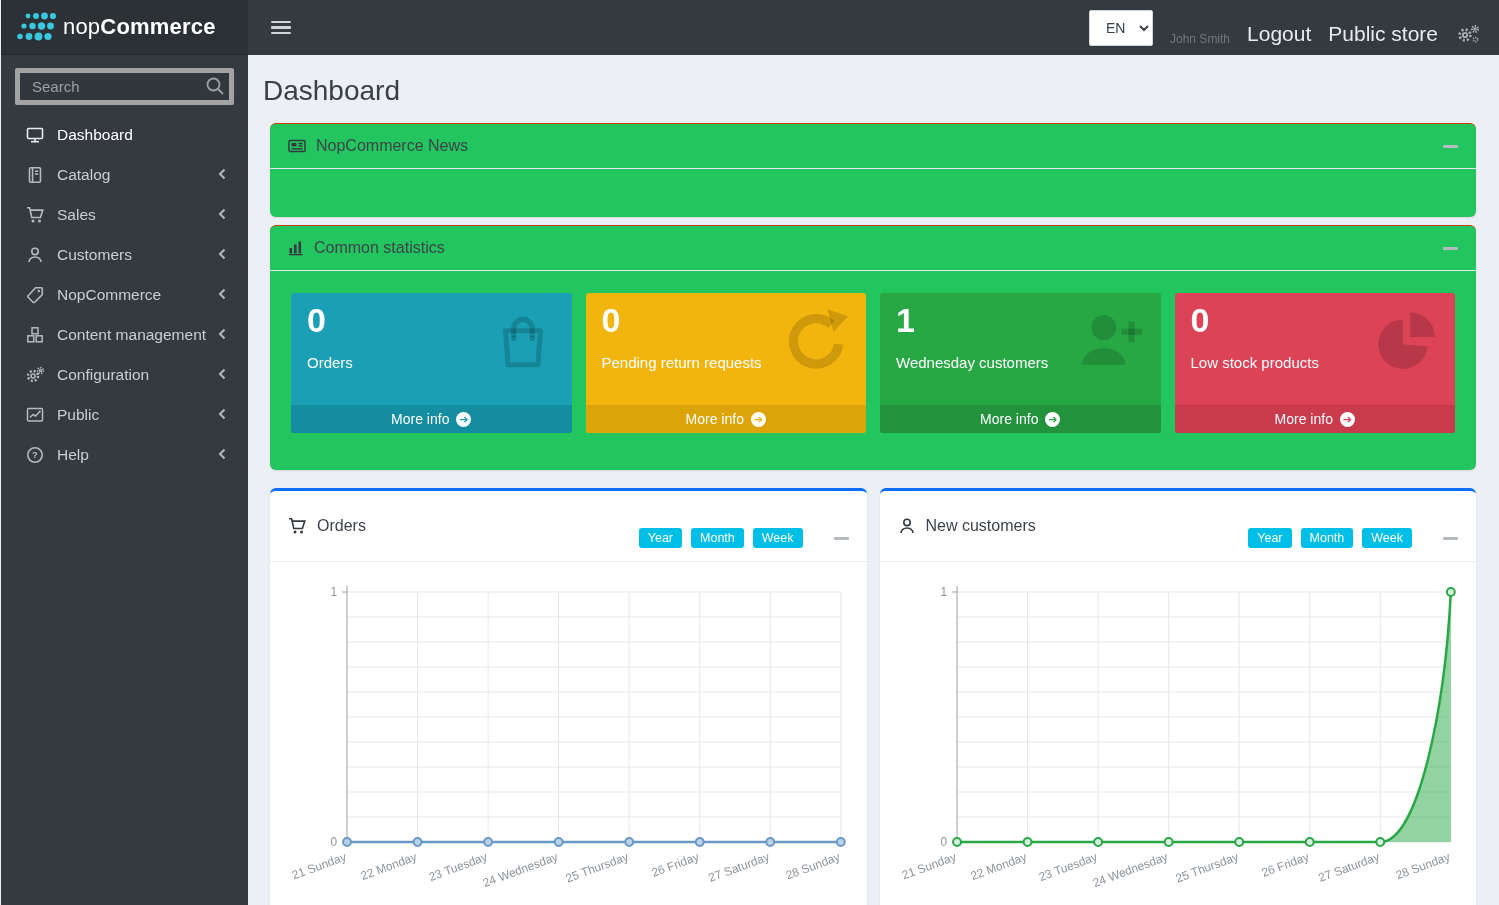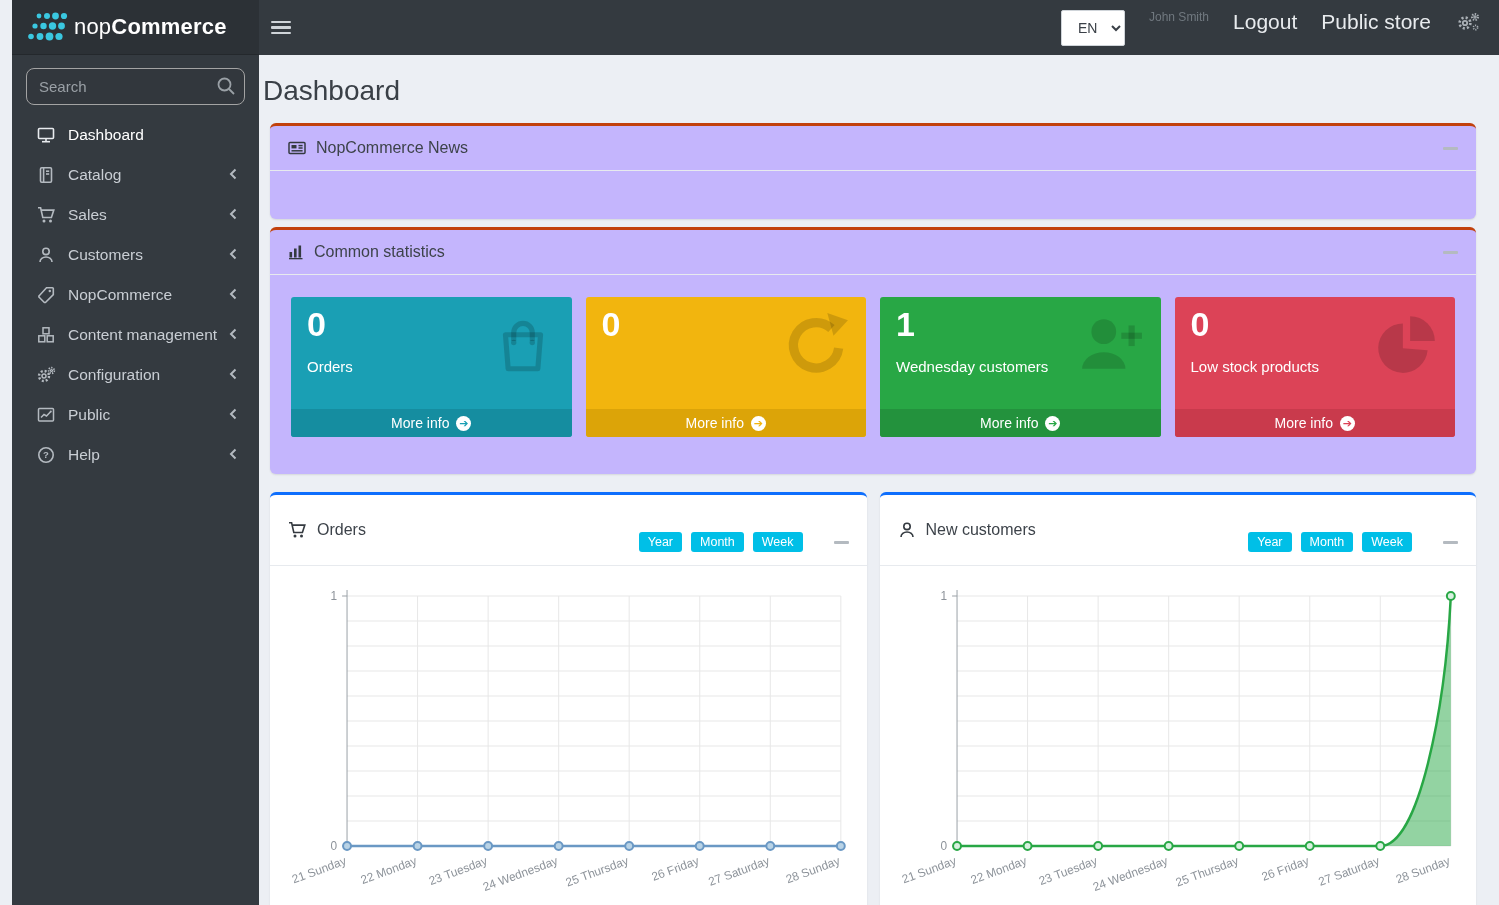--- a/index.html
+++ b/index.html
@@ -4,51 +4,51 @@
 <style>
   * { margin:0; padding:0; box-sizing:border-box; }
   html,body { width:1499px; height:905px; overflow:hidden; background:#eceff4;
               font-family:"Liberation Sans","DejaVu Sans",sans-serif; }
 
   
   .topbar { position:fixed; left:247px; top:0; right:0; height:55px; background:#343a40;
             display:flex; align-items:center; padding:0 18px 0 24px; z-index:20; }
   .hamburger { width:20px; cursor:pointer; display:flex; flex-direction:column; gap:3px; }
   .hamburger span { display:block; height:2.5px; background:#cfd4d9; border-radius:1px; }
-  .topbar-right { margin-left:auto; display:flex; align-items:flex-start; gap:24px; }
+  .topbar-right { margin-left:auto; display:flex; align-items:flex-end; gap:17px; }
   .lang-select { width:64px; height:36px; background:#fff; border:1px solid #cfd4d9; border-radius:2px;
                  font-family:inherit; font-size:14px; color:#3a4047; padding-left:12px; }
   .tb-user { color:#70787f; font-size:12px; }
   .tb-link { color:#e8ebee; font-size:21px; cursor:pointer; }
   .tb-gear svg { display:block; }
 
   
-  .sidebar { position:fixed; left:12px; top:0; width:247px; height:905px; background:#343a40; z-index:30; }
+  .sidebar { position:fixed; left:1px; top:0; width:247px; height:905px; background:#343a40; z-index:30; }
   .brand { height:55px; background:#2c3136; display:flex; align-items:center; padding-left:10px;
            border-bottom:1px solid #24282c; }
   .brand-text { color:#fff; font-size:22px; margin-left:6px; letter-spacing:.2px; }
   .brand-text b { font-weight:700; }
   .brand-text .lite { font-weight:300; }
   .search-wrap { margin:13px 14px 6px 14px; position:relative; }
-  .search-input { width:100%; height:37px; background:#32373d; border:1px solid #a3a3a3; border-radius:8px;
+  .search-input { width:100%; height:37px; background:#32373d; border:5px solid #a3a3a3; border-radius:2px;
                   color:#84cc16; font-size:15px; padding:0 38px 0 12px; font-family:inherit; }
   .search-input::placeholder { color:#9aa0a6; }
   .search-btn { position:absolute; right:8px; top:7px; cursor:pointer; }
   .menu { list-style:none; margin-top:10px; }
   .menu-item { height:40px; display:flex; align-items:center; padding:0 22px 0 24px; cursor:pointer;
                color:#c9ced4; font-size:15.5px; }
   .menu-item .mi-ico { width:20px; margin-right:12px; color:#b4bac0; display:flex; justify-content:center; }
   .menu-item.active { color:#fff; }
   .menu-item.active .mi-ico { color:#e8ebee; }
   .chev { margin-left:auto; color:#b4bac0; }
 
   
   .main { position:absolute; left:247px; top:55px; right:0; bottom:0; padding:14px 7px 0 7px; }
   .page-title { font-size:28px; font-weight:500; color:#3a4047; margin:6px 0 16px 9px; }
-  .panel { background:#c4b5fd; border-top:3px solid #c2410c; border-radius:6px;
+  .panel { background:#22c55e; border-top:1px solid #c2410c; border-radius:6px;
            box-shadow:0 1px 2px rgba(0,0,0,.10); margin:8px 16px 8px 16px; }
   .panel-header { display:flex; align-items:center; padding:13px 18px; border-bottom:1px solid #e7eaee; }
   .panel-title { font-size:16px; color:#3d434a; margin-left:10px; }
   .ph-ico { color:#343a40; display:flex; }
   .collapse-bar { width:15px; height:3px; background:#b4bac0; border-radius:1px; cursor:pointer; }
   .spacer { flex:1; }
   .news-body { height:48px; }
 
   
   .stats-body { padding:22px 21px 37px 21px; }
@@ -306,20 +306,21 @@
           <div class="stat-footer" style="background: rgb(21, 141, 160);">
             <span>More info</span>
             <span class="mi-circle">
                 <span class="mi-arrow" style="color: rgb(26, 159, 180);">➔</span>
               </span>
           </div>
         </div>
 
         <div class="stat-card" style="background: rgb(242, 181, 14);">
           <div class="stat-value">0</div>
+          <div class="stat-label">Pending return requests</div>
           <span class="stat-ico">
             <svg width="70" height="66" viewBox="0 0 64 64">
                 <path d="M53 36 a22 22 0 1 1 -7 -19" fill="none" stroke="rgba(0,0,0,0.15)" stroke-width="9"></path>
                 <path d="M42 2 l20 7 -14 15 z" fill="rgba(0,0,0,0.15)"></path>
               </svg>
           </span>
           <div class="stat-footer" style="background: rgb(220, 164, 8);">
             <span>More info</span>
             <span class="mi-circle">
                 <span class="mi-arrow" style="color: rgb(242, 181, 14);">➔</span>

